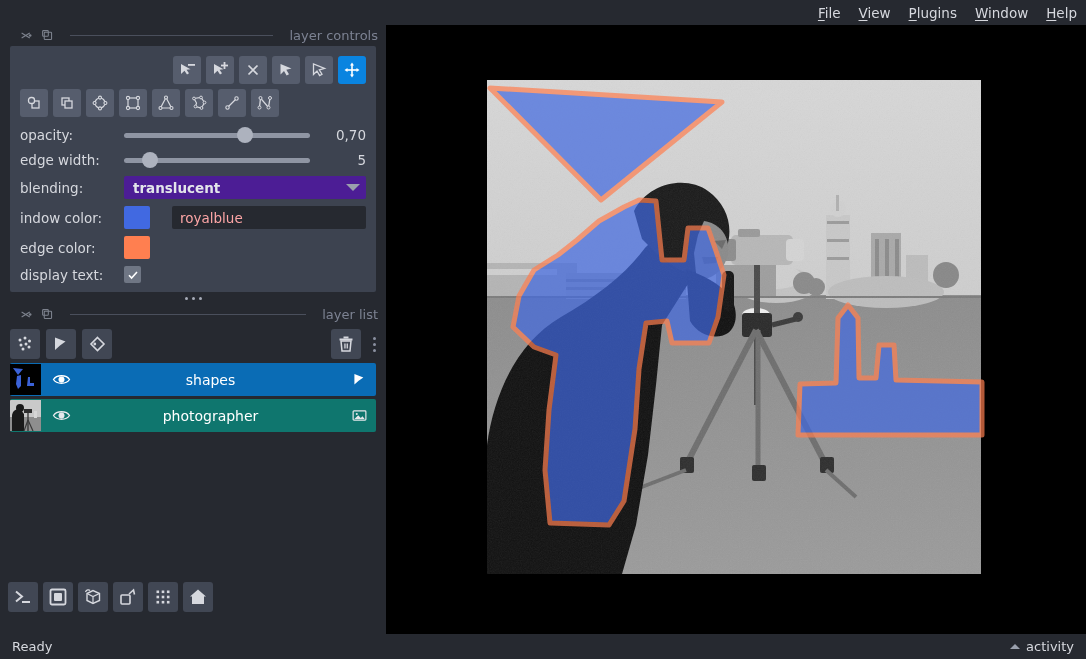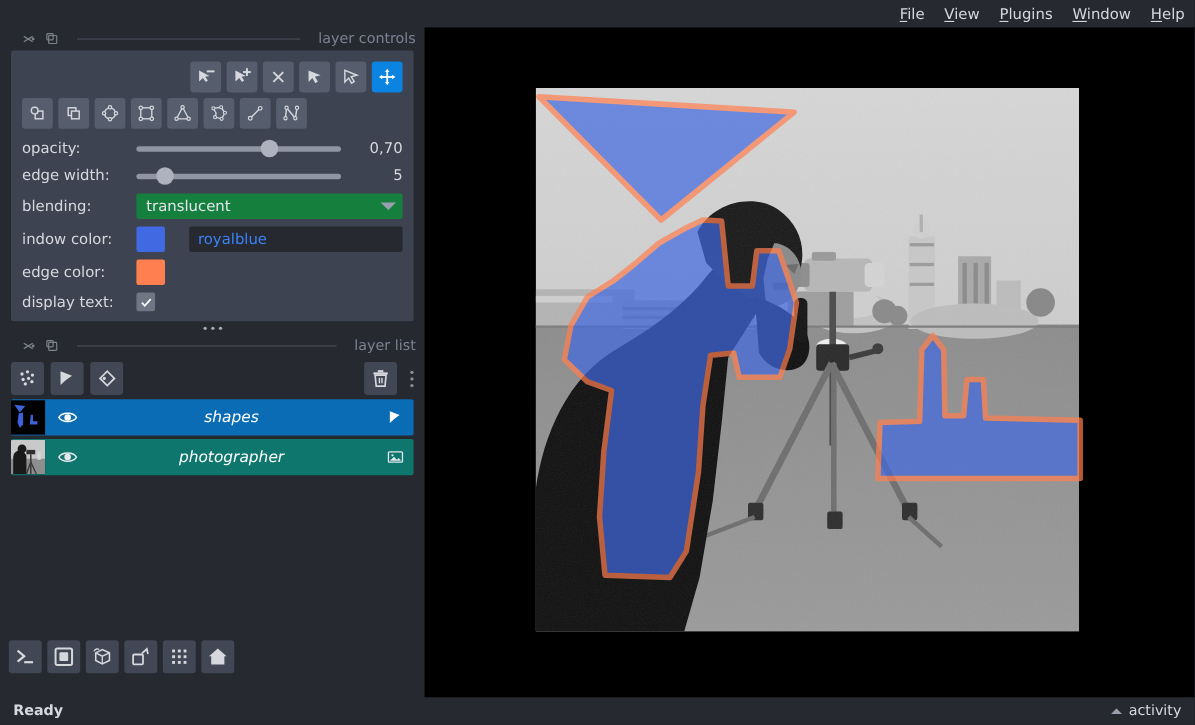--- a/index.html
+++ b/index.html
@@ -55,30 +55,30 @@
   .grid-form { margin-top: 9px; display: grid; grid-template-columns: 104px 1fr; row-gap: 7px; align-items: center; }
   .lbl { color: #d6d8de; font-size: 13.5px; }
   .ctl { display: flex; align-items: center; gap: 22px; }
 
   .slider { position: relative; height: 18px; flex: 1 1 auto; display: flex; align-items: center; }
   .slider .track { position: absolute; left: 0; right: 0; height: 5px; background: #8f95a3; border-radius: 3px; }
   .slider .thumb { position: absolute; width: 16px; height: 16px; border-radius: 50%; background: #adb2be; }
   .slider-val { color: #d6d8de; font-size: 13.5px; width: 34px; text-align: right; flex: none; }
 
   .combo {
-    flex: 1 1 auto; height: 23px; background: #15803d; border-radius: 2px;
+    flex: 1 1 auto; height: 23px; background: #4c1d95; border-radius: 2px;
     display: flex; align-items: center; padding: 0 6px 0 9px; cursor: pointer;
-    color: #e3e5ea; font-size: 13.5px; justify-content: space-between;
+    color: #e3e5ea; font-size: 13.5px; justify-content: space-between; font-weight: bold;
   }
   .caret { width: 0; height: 0; border-left: 7px solid transparent; border-right: 7px solid transparent; border-top: 7px solid #9aa0ad; }
 
   .swatch { width: 26px; height: 23px; border-radius: 2px; flex: none; cursor: pointer; }
   .colorname {
     flex: 1 1 auto; height: 23px; background: #262930; border-radius: 2px;
-    display: flex; align-items: center; padding: 0 8px; color: #3b82f6; font-size: 13.5px;
+    display: flex; align-items: center; padding: 0 8px; color: #fca5a5; font-size: 13.5px;
   }
   .checkbox {
     width: 17px; height: 17px; border-radius: 2px; background: #6f7684;
     display: flex; align-items: center; justify-content: center; cursor: pointer;
   }
 
   .splitter { height: 12px; display: flex; align-items: center; justify-content: center; gap: 4px; }
   .splitter i { width: 3px; height: 3px; background: #a7acb8; border-radius: 50%; display: block; }
 
   
@@ -92,21 +92,21 @@
   .dots-v i { width: 3px; height: 3px; border-radius: 50%; background: #8a90a0; display: block; }
 
   .layer-rows { padding: 0 10px; }
   .layer-row {
     display: flex; align-items: center; height: 33px; margin-bottom: 3px;
     background: #0f766e; border-radius: 2px; overflow: hidden; cursor: pointer;
   }
   .layer-row.selected { background: #0a6cb5; }
   .thumb { width: 31px; height: 31px; flex: none; background: #000; margin-right: 2px; }
   .eye { width: 36px; display: flex; align-items: center; justify-content: center; flex: none; cursor: pointer; }
-  .layer-name { flex: 1 1 auto; text-align: center; color: #ffffff; font-size: 14px; font-style: italic; }
+  .layer-name { flex: 1 1 auto; text-align: center; color: #ffffff; font-size: 14px; }
   .layer-type { width: 34px; display: flex; align-items: center; justify-content: center; flex: none; }
 
   
   .viewer-buttons { position: absolute; left: 8px; bottom: 22px; display: flex; gap: 5px; }
   .vb {
     width: 30px; height: 30px; border-radius: 3px; background: #414754;
     display: flex; align-items: center; justify-content: center; cursor: pointer;
   }
 
   
@@ -114,21 +114,21 @@
     position: absolute; left: 386px; top: 25px; width: 700px; height: 609px;
     background: #000; overflow: hidden;
   }
   .canvas svg { display: block; }
 
   
   .statusbar {
     position: absolute; left: 0; bottom: 0; width: 1086px; height: 25px;
     background: #262930; display: flex; align-items: center; padding: 0 12px;
   }
-  .status-text { color: #d6d8de; font-size: 13px; font-weight: bold; }
+  .status-text { color: #d6d8de; font-size: 13px; }
   .activity { margin-left: auto; display: flex; align-items: center; gap: 6px; cursor: pointer; }
   .activity .chev { width: 0; height: 0; border-left: 5px solid transparent; border-right: 5px solid transparent; border-bottom: 5px solid #9aa0ad; }
   .activity span { color: #d6d8de; font-size: 13px; }
 </style>
 </head>
 <body>
 
 <div id="app">
 
   <div class="menubar">

